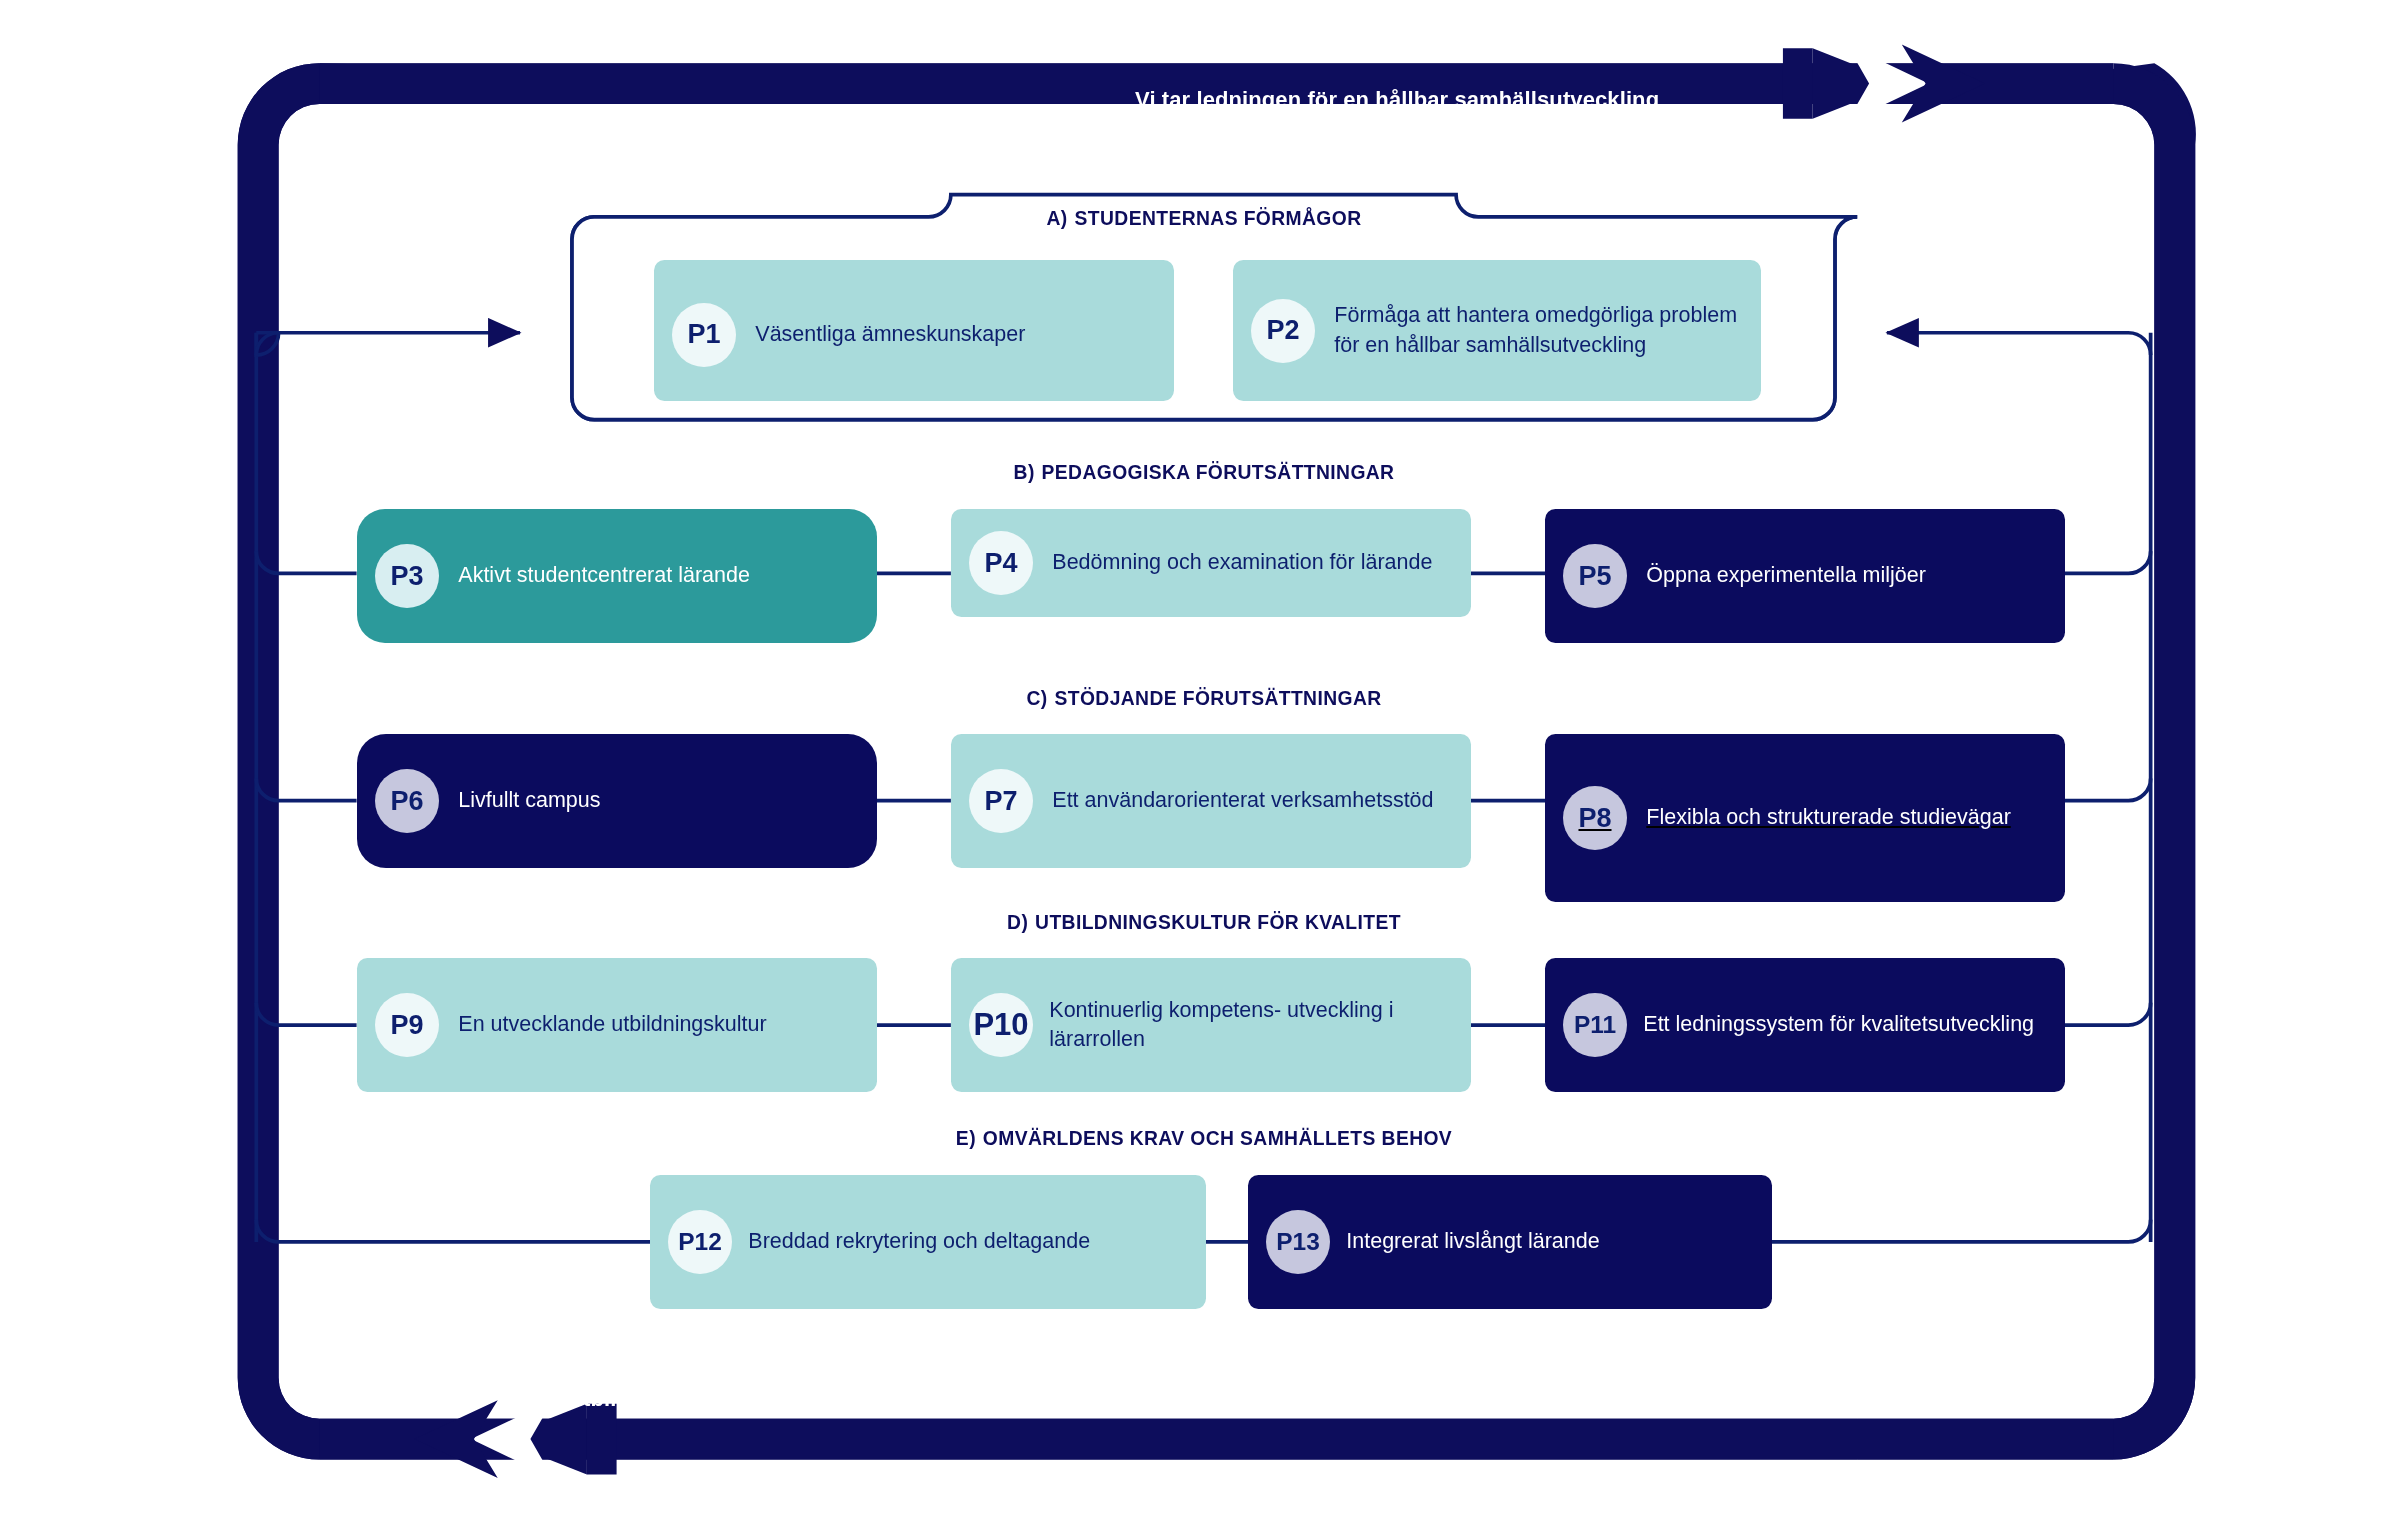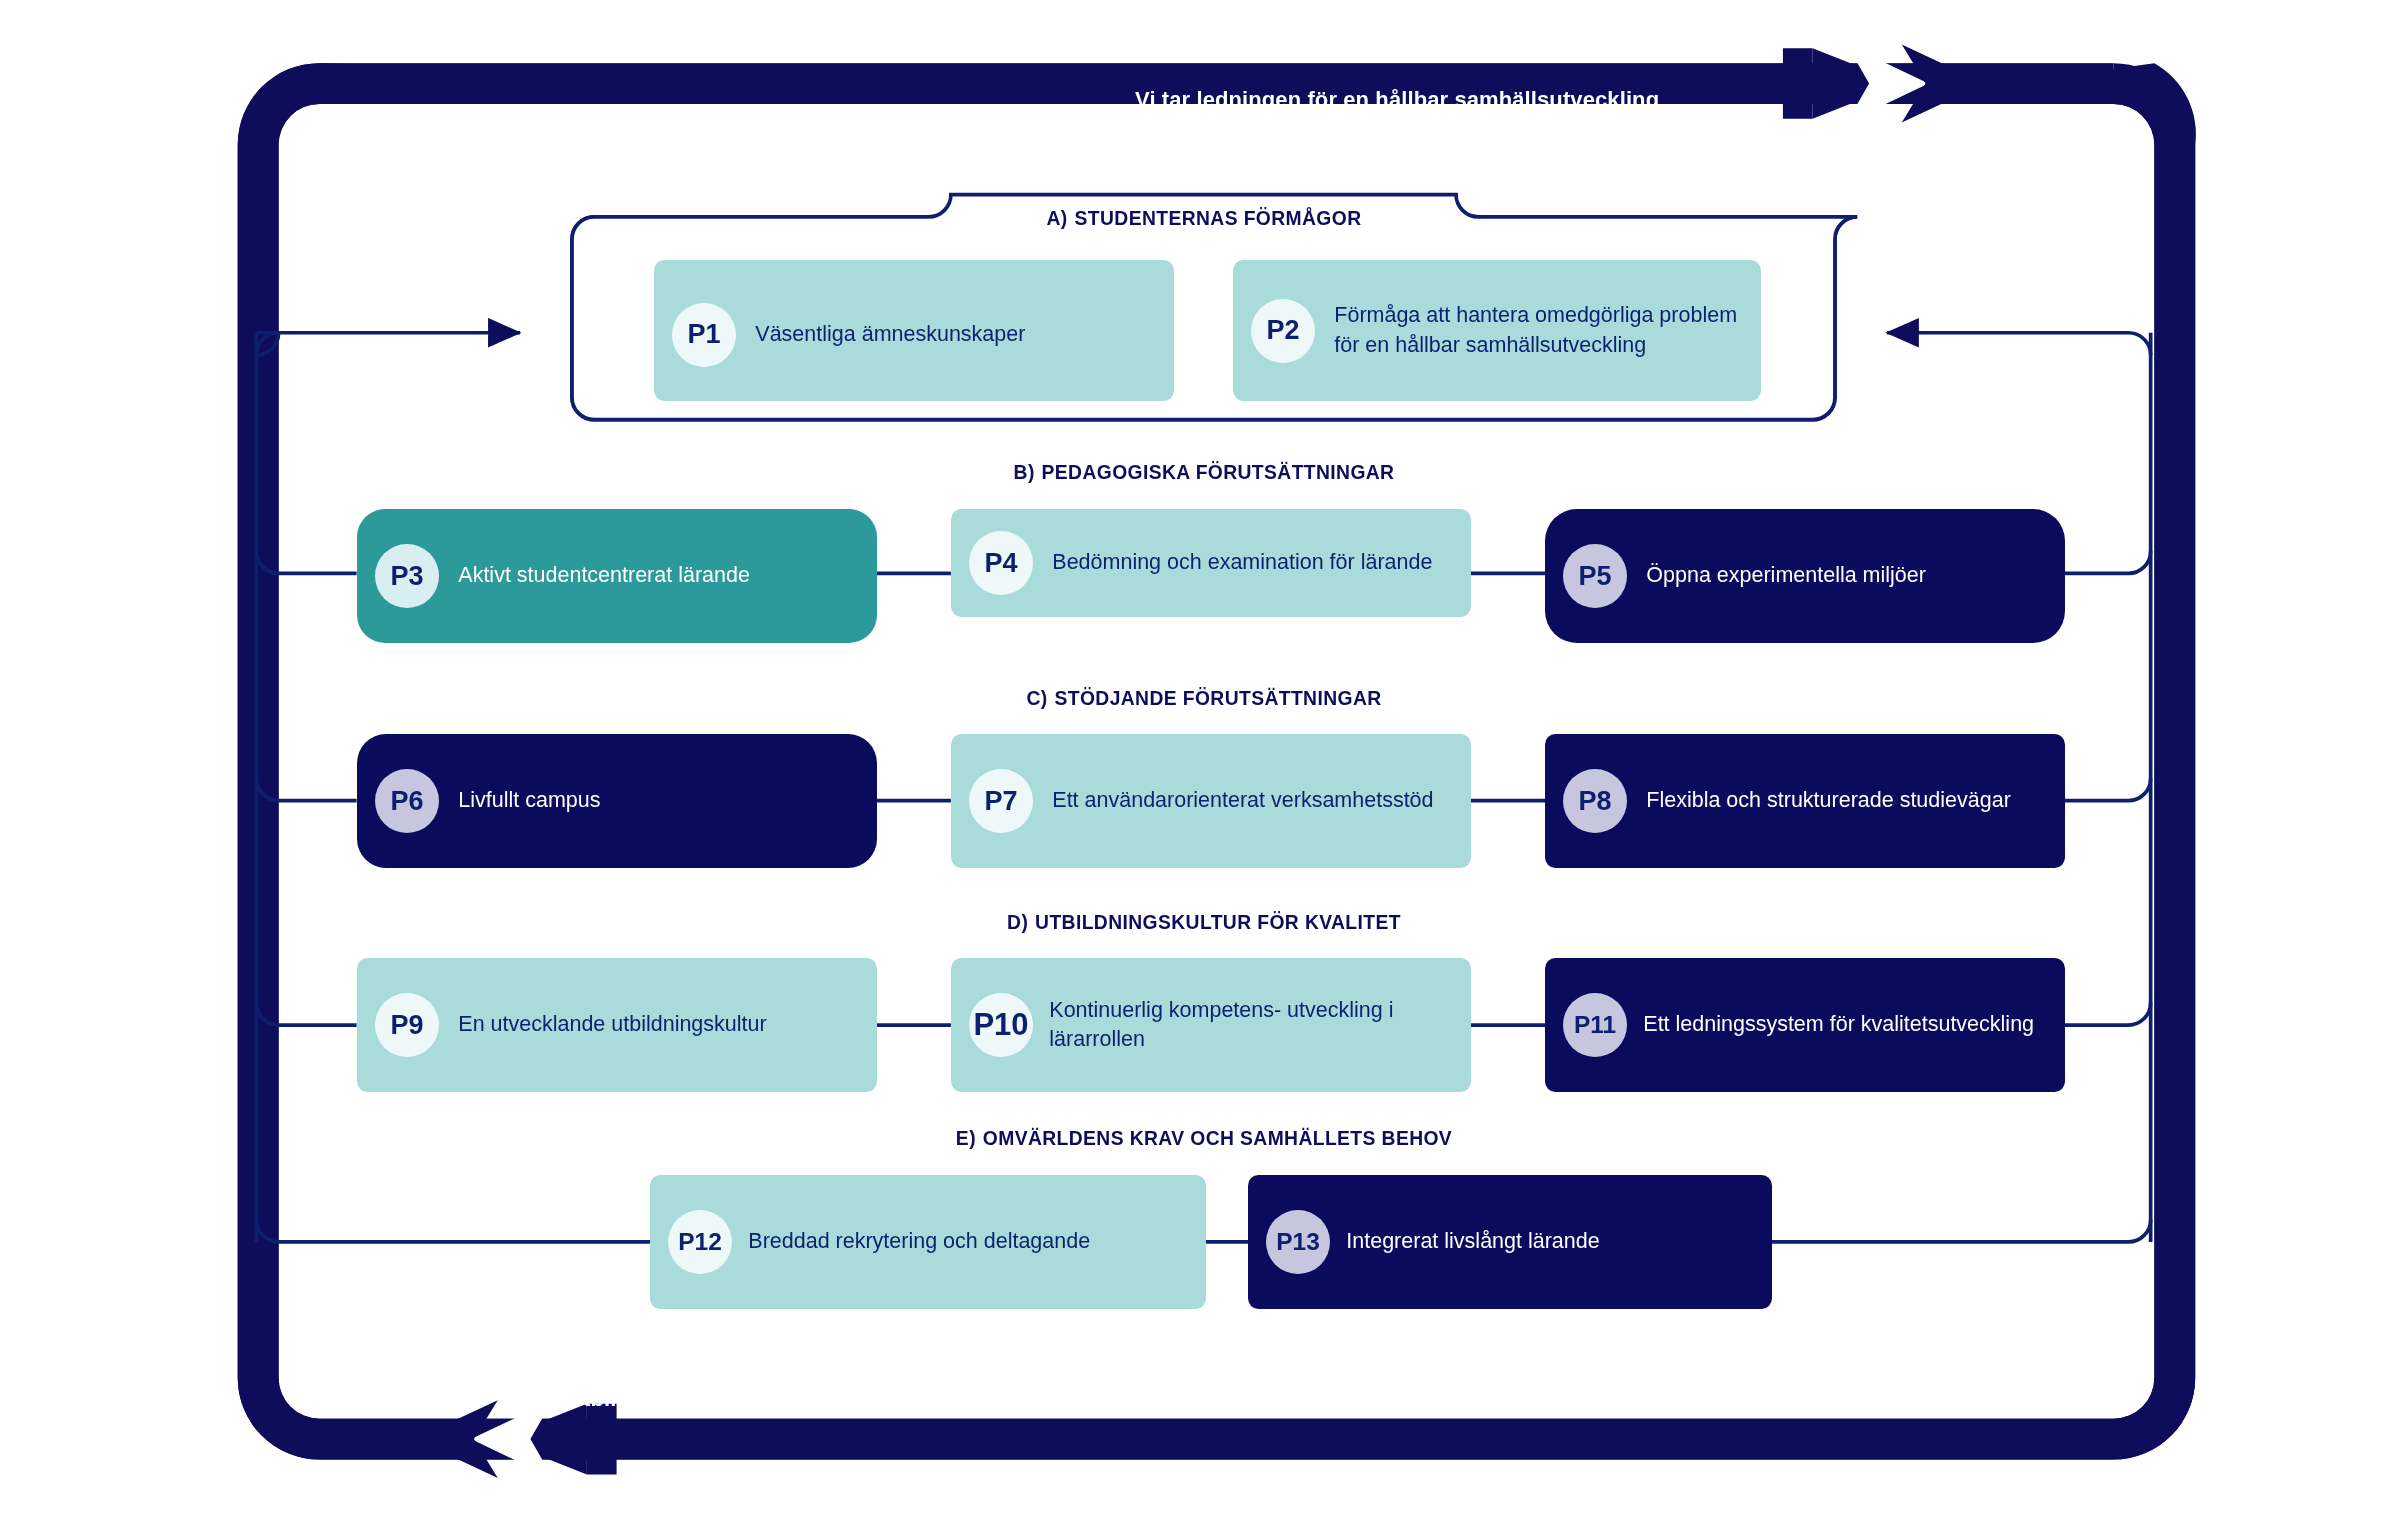--- a/index.html
+++ b/index.html
@@ -237,36 +237,36 @@
   <div class="card pal-teal" style="left:357px;top:509px;width:520px;height:134px;padding:0 21px 0 18px;gap:19.3px;border-radius:28px;">
     <div class="badge" style="width:64px;height:64px;font-size:27px;">P3</div>
     <div class="ctext">Aktivt studentcentrerat lärande</div>
   </div>
 
   <div class="card pal-light" style="left:951px;top:509px;width:520px;height:108px;padding:0 21px 0 18px;gap:19.3px;">
     <div class="badge" style="width:64px;height:64px;font-size:27px;">P4</div>
     <div class="ctext">Bedömning och examination för lärande</div>
   </div>
 
-  <div class="card pal-navy" style="left:1545px;top:509px;width:520px;height:134px;padding:0 21px 0 18px;gap:19.3px;border-radius:32px;">
+  <div class="card pal-navy" style="left:1545px;top:509px;width:520px;height:134px;padding:0 21px 0 18px;gap:19.3px;">
     <div class="badge" style="width:64px;height:64px;font-size:27px;">P5</div>
     <div class="ctext">Öppna experimentella miljöer</div>
   </div>
 
   <div class="card pal-navy" style="left:357px;top:734px;width:520px;height:134px;padding:0 21px 0 18px;gap:19.3px;border-radius:29px;">
     <div class="badge" style="width:64px;height:64px;font-size:27px;">P6</div>
     <div class="ctext">Livfullt campus</div>
   </div>
 
   <div class="card pal-light" style="left:951px;top:734px;width:520px;height:134px;padding:0 21px 0 18px;gap:19.3px;">
     <div class="badge" style="width:64px;height:64px;font-size:27px;">P7</div>
     <div class="ctext">Ett användarorienterat verksamhetsstöd</div>
   </div>
 
-  <div class="card pal-navy" style="left:1545px;top:734px;width:520px;height:134px;padding:0 21px 0 18px;gap:19.3px;">
+  <div class="card pal-navy" style="left:1545px;top:734px;width:520px;height:168px;padding:0 21px 0 18px;gap:19.3px;text-decoration:underline;">
     <div class="badge" style="width:64px;height:64px;font-size:27px;">P8</div>
     <div class="ctext">Flexibla och strukturerade studievägar</div>
   </div>
 
   <div class="card pal-light" style="left:357px;top:958px;width:520px;height:134px;padding:0 21px 0 18px;gap:19.3px;">
     <div class="badge" style="width:64px;height:64px;font-size:27px;">P9</div>
     <div class="ctext">En utvecklande utbildningskultur</div>
   </div>
 
   <div class="card pal-light" style="left:951px;top:958px;width:520px;height:134px;padding:0 21px 0 18px;gap:16.3px;">

